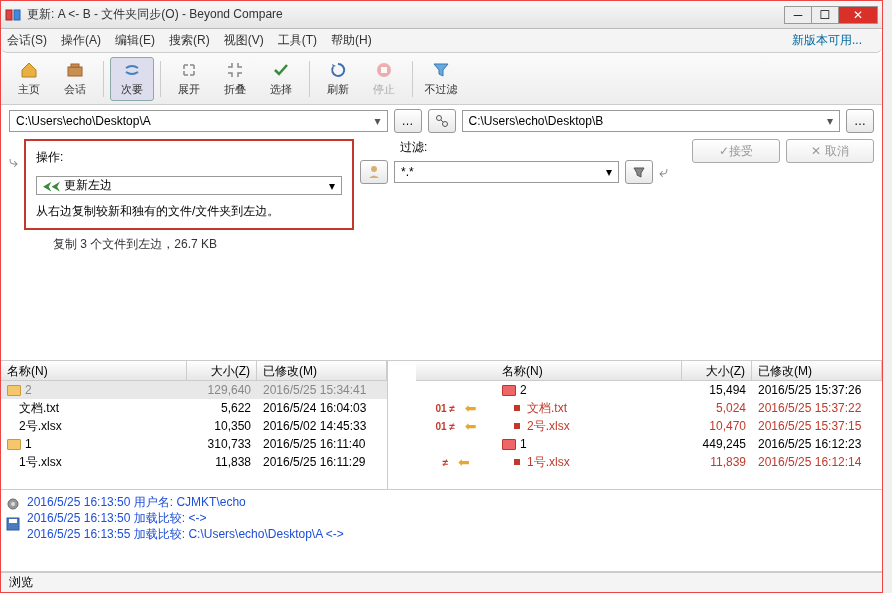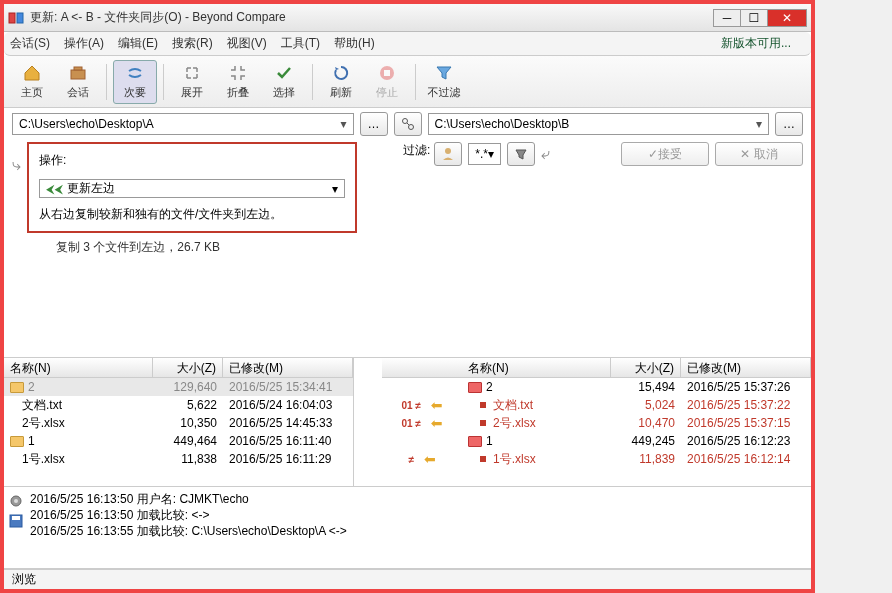--- a/index.html
+++ b/index.html
@@ -1,43 +1,43 @@
 <!DOCTYPE html>
 <html><head>
 <meta charset="utf-8">
 <style>
 * { box-sizing: border-box; margin: 0; padding: 0; font-family: "Microsoft YaHei", "SimSun", sans-serif; font-size: 12px; }
 body { background: #f0f0f0; width: 892px; height: 593px; overflow: hidden; }
-.window { width: 815px; height: 593px; background: #fff; border: 4px solid #ef4444; display: flex; flex-direction: column; }
+.window { width: 883px; height: 593px; background: #fff; border: 1px solid #ef4444; display: flex; flex-direction: column; }
 .titlebar { height: 28px; background: linear-gradient(#f8f8f8,#e4e4e4); display: flex; align-items: center; padding: 0 4px; border-bottom: 1px solid #bbb; }
 .titlebar .icon { width: 16px; height: 16px; margin-right: 6px; }
 .titlebar .title { flex: 1; color: #333; }
 .winbtns { display: flex; gap: 0; }
 .winbtn { width: 28px; height: 18px; display:flex; align-items:center; justify-content:center; border:1px solid #999; background:#eee; margin-left:-1px; }
 .winbtn.close { background: #d9302a; color:#fff; width:40px; }
 .menubar { height: 24px; background: #f4f4f4; display:flex; align-items:center; border-bottom:1px solid #ccc; padding:0 6px;border-radius:6px; }
 .menubar span { margin-right: 14px; color:#333; }
-.menubar .update-link { margin-left:auto; color:#14532d; }
+.menubar .update-link { margin-left:auto; color:#0369a1; }
 .toolbar { height: 52px; background: linear-gradient(#fbfbfb,#ededed); display:flex; align-items:center; padding:0 6px; border-bottom:1px solid #ccc; gap:2px; }
 .tbtn { width: 44px; height: 44px; display:flex; flex-direction:column; align-items:center; justify-content:center; border:1px solid transparent; border-radius:3px; }
 .tbtn.pressed { border-color:#8aa; background:#dde; }
 .tbtn.disabled { opacity:0.4; }
 .tbtn .ic { width:20px; height:20px; }
 .tbtn .lbl { font-size:11px; color:#333; margin-top:2px; }
 .tsep { width:1px; height:36px; background:#ccc; margin:0 4px; }
 .pathbar { display:flex; align-items:center; padding:4px 8px; gap:6px; }
 .pathinput { flex:1; height:22px; border:1px solid #999; background:#fff; display:flex; align-items:center; padding:0 6px; position:relative; }
 .pathinput .dd { margin-left:auto; color:#555; }
 .sqbtn { width:28px; height:24px; border:1px solid #999; background:linear-gradient(#fff,#e8e8e8); display:flex; align-items:center; justify-content:center; border-radius:3px; }
 .middle { display:flex; padding:2px 8px 4px; gap:6px; align-items:flex-start; }
 .opbox { width:330px; border:2px solid #c0392b; padding:8px 10px; display:flex; flex-direction:column; gap:8px; background:#fff; }
 .opline { display:flex; align-items:center; }
 .opdd { border:1px solid #999; height:22px; flex:1; display:flex; align-items:center; padding:0 6px; margin-top:2px; }
 .opdd .dd { margin-left:auto; }
-.filtersec { display:flex; flex-direction:row; gap:4px; flex:1; }
+.filtersec { display:flex; flex-direction:column; gap:4px; flex:1; }
 .filterrow { display:flex; gap:6px; align-items:center; }
 .filterinput { flex:1; border:1px solid #999; height:22px; background:#fff; display:flex; align-items:center; padding:0 6px; }
 .actioncol { display:flex; flex-direction:column; gap:6px; align-items:flex-end; width:200px; }
 .actionrow { display:flex; gap:6px; }
 .abtn { width:88px; height:24px; border:1px solid #aaa; background:linear-gradient(#fff,#eee); display:flex; align-items:center; justify-content:center; color:#999; border-radius:3px; }
 .syncbox { border:1px solid #c6d8b0; background:#f4f9ee; padding:6px; display:flex; flex-direction:column; align-items:center; gap:4px; width:88px; }
 .syncbox .syncicon { width:24px; height:24px; background:#89c13a; border:1px solid #6a9b2a; border-radius:3px; display:flex; align-items:center; justify-content:center; color:#fff; }
 .copyinfo { padding:2px 10px 4px 52px; color:#333; }
 .panes { display:flex; border-top:1px solid #ccc; border-bottom:1px solid #ccc; height:130px; }
 .pane { flex:1; display:flex; flex-direction:column; border-right:1px solid #ccc; overflow:hidden; }
@@ -59,21 +59,21 @@
 .folder-ic.red { background:#e66; border-color:#b33; }
 .dot { width:6px; height:6px; background:#c0392b; display:inline-block; margin-right:3px; }
 .centercol { width:80px; display:flex; flex-direction:column;margin-left:28px; }
 .centercol .spacer { height:20px; border-bottom:1px solid #ccc; background:linear-gradient(#fff,#e6e6e6); }
 .crow { height:18px; display:flex; align-items:center; justify-content:center; gap:10px; }
 .neq { color:#c0392b; font-weight:bold; font-size:10px; }
 .arrow-l { color:#e6a92c; font-size:14px; }
 .log { height:82px; border-bottom:1px solid #ccc; overflow:auto; padding:4px; background:#fff; display:flex; gap:6px; }
 .logicons { display:flex; flex-direction:column; gap:4px; padding-top:2px; }
 .loglines { flex:1; }
-.logline { line-height:16px; color:#000000; }
+.logline { line-height:16px; color:#1d4ed8; }
 .statusbar { height:20px; background:#f4f4f4; display:flex; align-items:center; padding:0 8px; border-top:1px solid #ccc; }
 .curve { color:#888; font-size:16px; }
 svg { display:block; }
 </style>
 </head>
 <body>
 
 <div class="window">
 
   <div class="titlebar">
@@ -253,28 +253,28 @@
               <span>文档.txt</span>
             </div>
             <div class="col-size">5,622</div>
             <div class="col-mod">2016/5/24 16:04:03</div>
           </div>
           <div class="row">
             <div class="col-name indent1">
               <span>2号.xlsx</span>
             </div>
             <div class="col-size">10,350</div>
-            <div class="col-mod">2016/5/25 14:45:33</div>
+            <div class="col-mod">2016/5/02 14:45:33</div>
           </div>
           <div class="row">
             <div class="col-name">
               <span class="folder-ic"></span>
               <span>1</span>
             </div>
-            <div class="col-size">449,464</div>
+            <div class="col-size">310,733</div>
             <div class="col-mod">2016/5/25 16:11:40</div>
           </div>
           <div class="row">
             <div class="col-name indent1">
               <span>1号.xlsx</span>
             </div>
             <div class="col-size">11,838</div>
             <div class="col-mod">2016/5/25 16:11:29</div>
           </div>
         </div>

